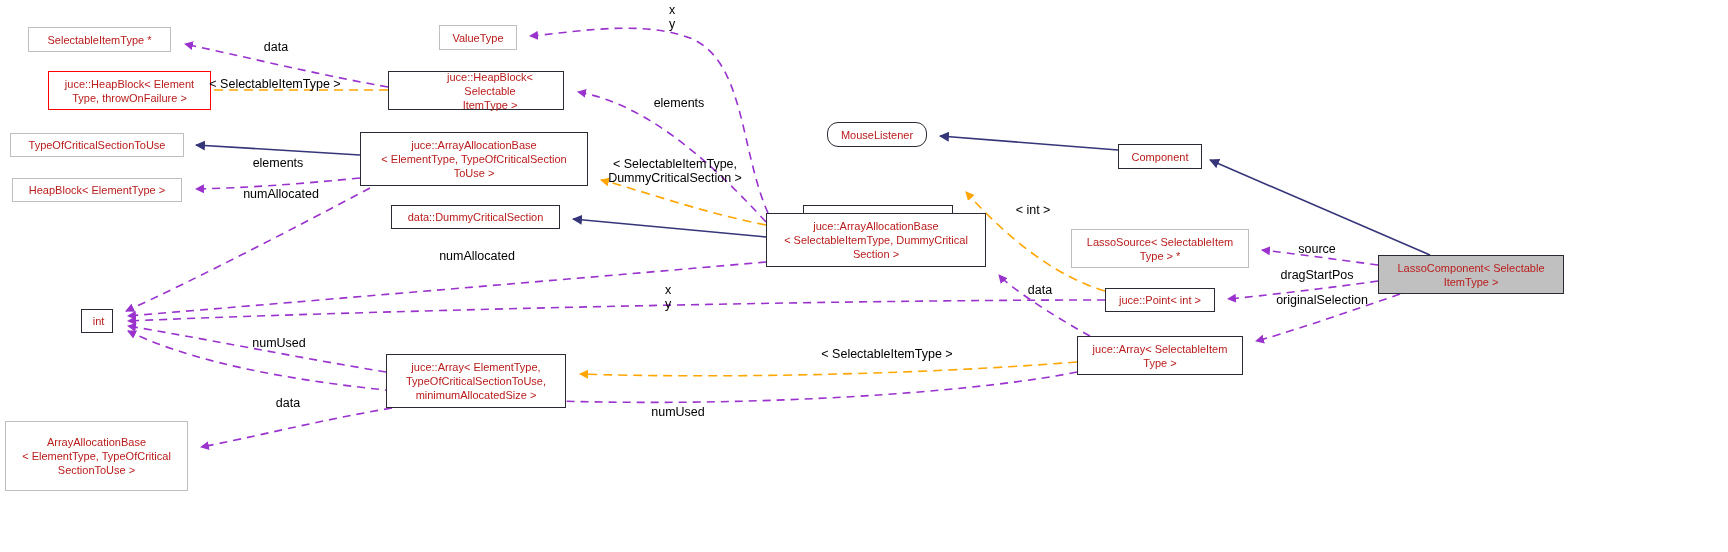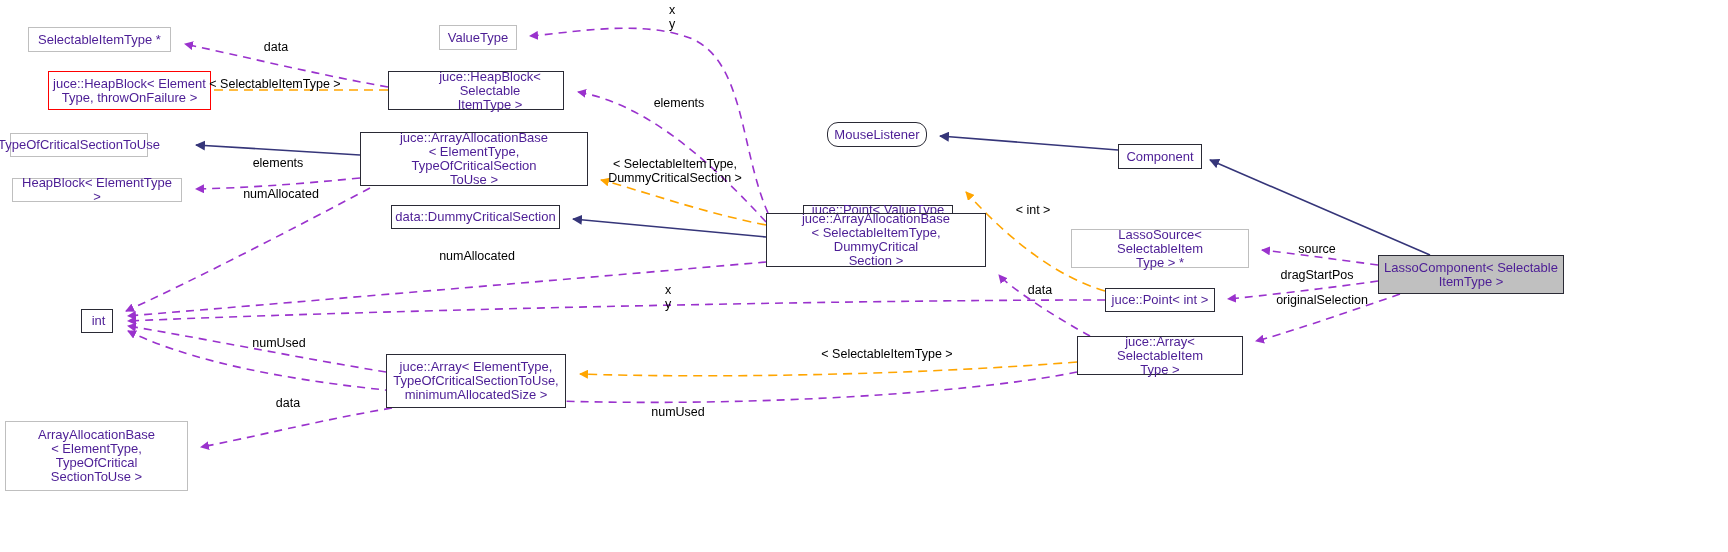--- a/index.html
+++ b/index.html
@@ -11,23 +11,23 @@
     font-family:"Liberation Sans","DejaVu Sans",sans-serif;
     overflow:hidden;
   }
   svg#edges{position:absolute;left:0;top:0;width:1728px;height:552px;}
 
   .node{
     position:absolute;
     box-sizing:border-box;
     display:flex;align-items:center;justify-content:center;
     text-align:center;
-    font-size:13px;
+    font-size:11px;
     line-height:14px;
-    color:#4c1d95;
+    color:#b91c1c;
     background:#ffffff;
     padding:1px 4px;
     white-space:pre-line;
     letter-spacing:0px;
   }
   
   .node.plain{ border:1px solid #bfbfbf; }
   
   .node.solid{ border:1px solid #2a2a35; }
   
@@ -118,21 +118,21 @@
     </g>
   </svg>
 
   <div id="node-layer">
       <div class="node plain" style="left: 28px; top: 27px; width: 143px; height: 25px;">SelectableItemType *</div>
       <div class="node plain" style="left: 439px; top: 25px; width: 78px; height: 25px;">ValueType</div>
       <div class="node redbox" style="left: 16px; top: 71px; width: 163px; height: 39px; margin-left: 32px;">juce::HeapBlock&lt; Element
 Type, throwOnFailure &gt;</div>
       <div class="node solid" style="left: 388px; top: 71px; width: 176px; height: 39px; padding-left: 32px;">juce::HeapBlock&lt; Selectable
 ItemType &gt;</div>
-      <div class="node plain" style="left: 10px; top: 133px; width: 138px; height: 24px;">TypeOfCriticalSectionToUse</div>
+      <div class="node plain" style="left: 10px; top: 133px; width: 174px; height: 24px;">TypeOfCriticalSectionToUse</div>
       <div class="node solid" style="left: 360px; top: 132px; width: 228px; height: 54px;">juce::ArrayAllocationBase
 &lt; ElementType, TypeOfCriticalSection
 ToUse &gt;</div>
       <div class="node solid" style="left: 827px; top: 122px; width: 100px; height: 25px; border-radius: 11px;">MouseListener</div>
       <div class="node solid" style="left: 1118px; top: 144px; width: 84px; height: 25px;">Component</div>
       <div class="node plain" style="left: 12px; top: 178px; width: 170px; height: 24px;">HeapBlock&lt; ElementType &gt;</div>
       <div class="node solid" style="left: 803px; top: 169px; width: 150px; height: 24px; margin-top: 36px;">juce::Point&lt; ValueType &gt;</div>
       <div class="node solid" style="left: 391px; top: 205px; width: 169px; height: 24px;">data::DummyCriticalSection</div>
       <div class="node solid" style="left: 766px; top: 213px; width: 220px; height: 54px;">juce::ArrayAllocationBase
 &lt; SelectableItemType, DummyCritical

